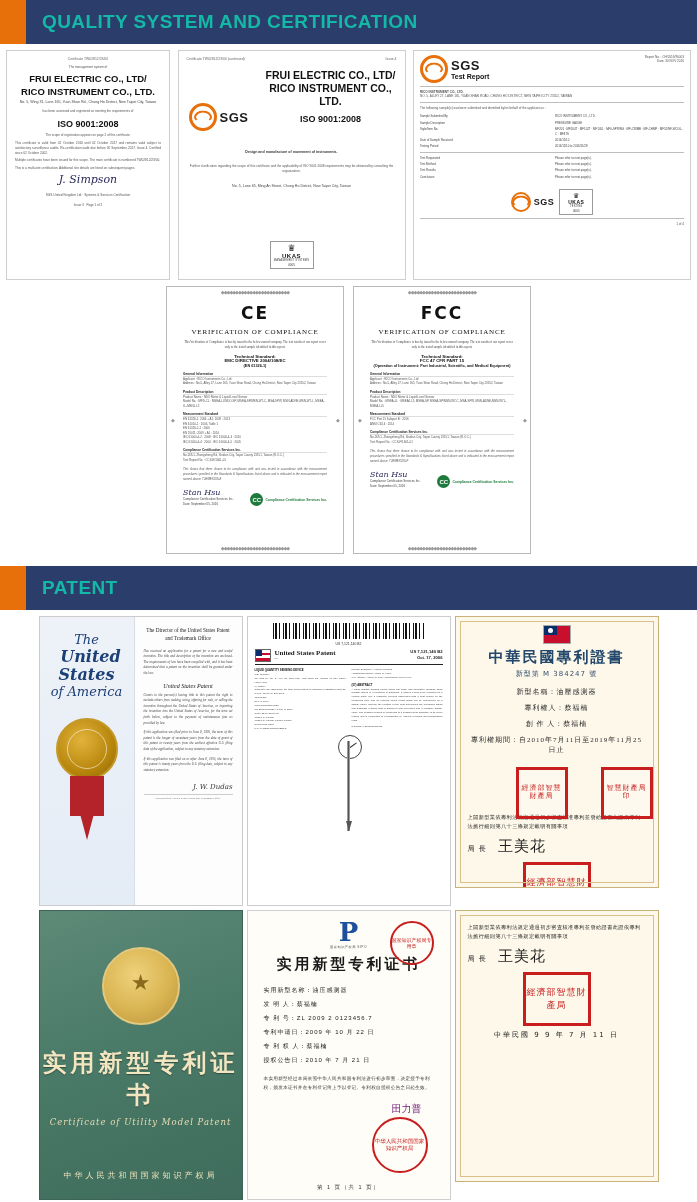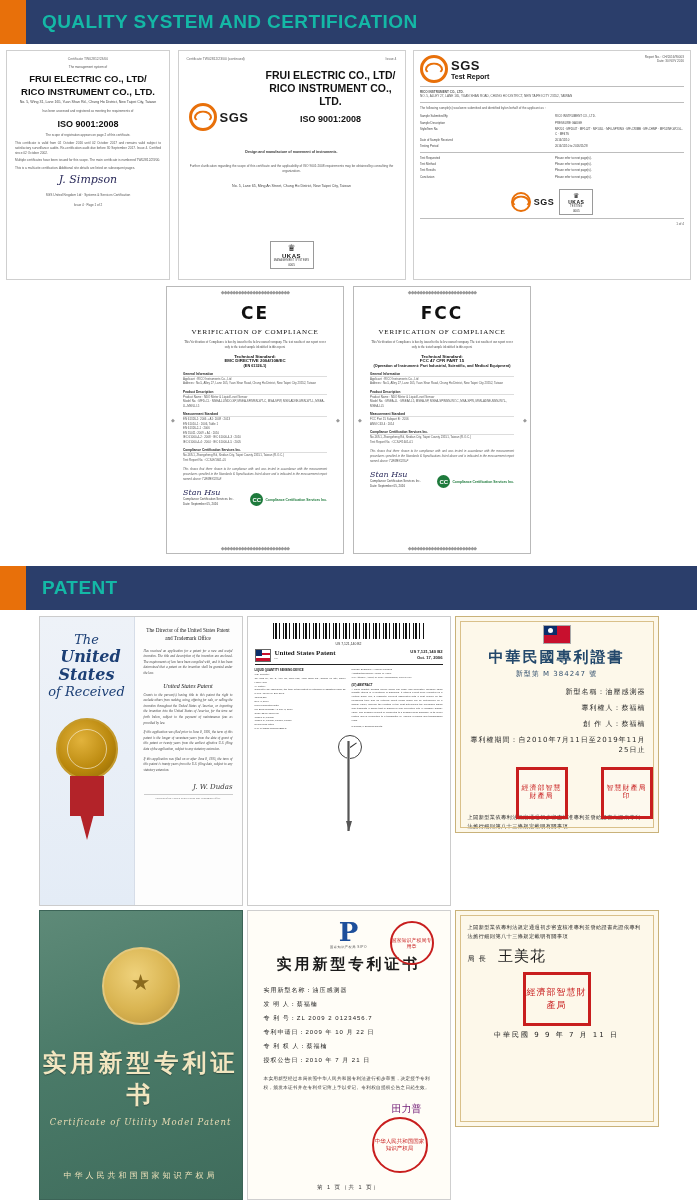--- a/index.html
+++ b/index.html
@@ -552,21 +552,21 @@
     bottom: 0;
     margin-left: -3px;
     width: 0; height: 0;
     border-left: 3px solid transparent;
     border-right: 3px solid transparent;
     border-top: 10px solid #555;
   }
 
   
   .tw-cert {
-    width: 204px; height: 217px;
+    width: 204px; height: 272px;
     border: 1px solid #c9b27a;
     background: #fdf8ea;
     padding: 8px 10px;
     text-align: center;
     position: relative;
     font-family: "DejaVu Sans", sans-serif;
   }
   .tw-cert::before {
     content: "";
     position: absolute;
@@ -603,23 +603,24 @@
   }
   .tw-sub {
     font-size: 7px;
     color: #33506e;
     letter-spacing: 1px;
     margin-bottom: 8px;
   }
   .tw-field {
     font-size: 7px;
     color: #2a2a2a;
-    text-align: right;
+    text-align: center;
     letter-spacing: 1px;
     margin: 6px 2px;
+    font-family: Liberation Serif, serif;
   }
   .tw-seal-red {
     position: absolute;
     width: 46px; height: 46px;
     border: 3px solid #c81e1e;
     color: #c81e1e;
     font-size: 7px;
     line-height: 1.1;
     display: flex;
     align-items: center;
@@ -1034,21 +1035,21 @@
   <div class="patent-wrap">
 
     <div class="patent-row">
 
       <div class="pat-card us-cover">
         <div class="left-pane">
           <div class="us-script">
             <div class="l1">The</div>
             <div class="l2">United</div>
             <div class="l3">States</div>
-            <div class="l4">of Received</div>
+            <div class="l4">of America</div>
           </div>
           <div class="us-seal"></div>
           <div class="us-ribbon"></div>
         </div>
         <div class="right-pane">
           <div class="us-dir">The Director of the United States Patent and Trademark Office</div>
           <div class="us-body">Has received an application for a patent for a new and useful invention. The title and description of the invention are enclosed. The requirements of law have been complied with, and it has been determined that a patent on the invention shall be granted under the law.</div>
           <div class="us-mid-title">United States Patent</div>
           <div class="us-body">Grants to the person(s) having title to this patent the right to exclude others from making, using, offering for sale, or selling the invention throughout the United States of America, or importing the invention into the United States of America, for the term set forth below, subject to the payment of maintenance fees as provided by law.</div>
           <div class="us-body" style="margin-top:4px">If this application was filed prior to June 8, 1995, the term of this patent is the longer of seventeen years from the date of grant of this patent or twenty years from the earliest effective U.S. filing date of the application, subject to any statutory extension.</div>

